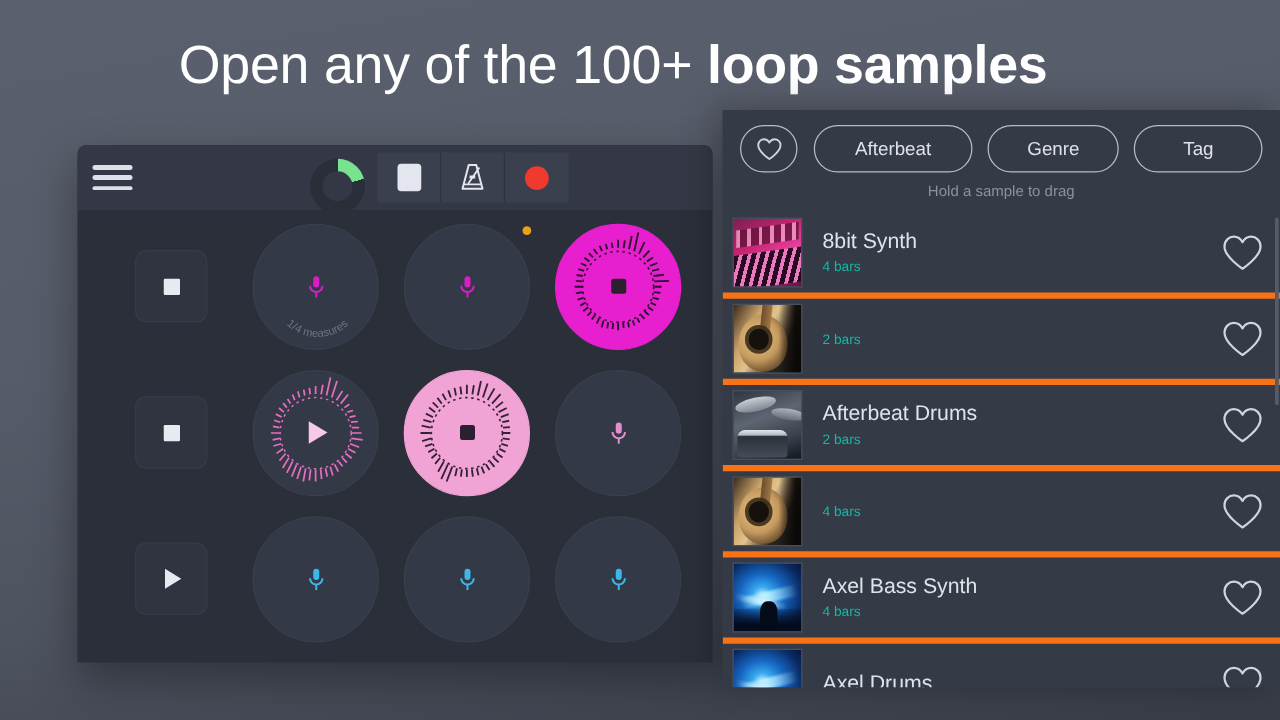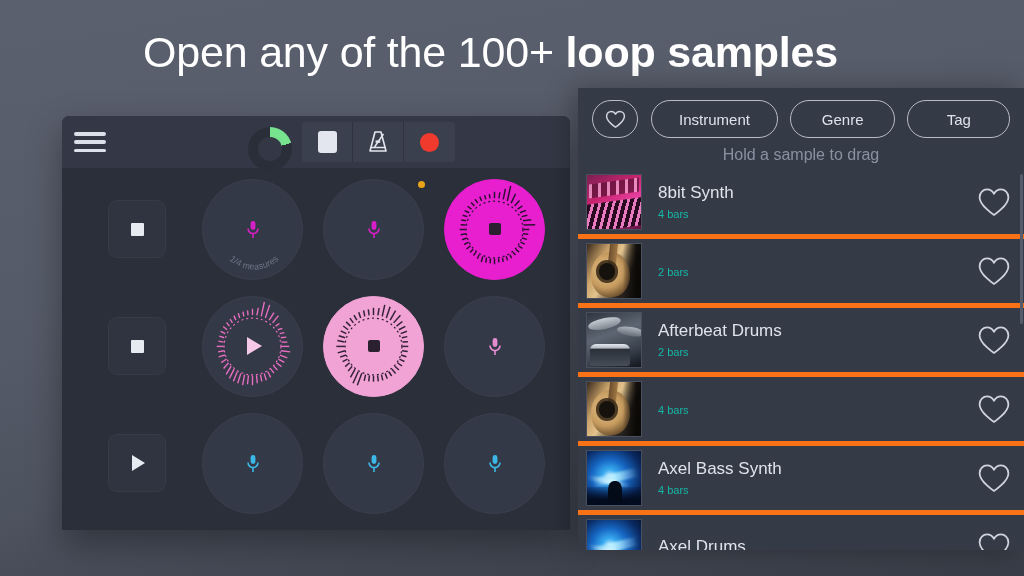--- a/index.html
+++ b/index.html
@@ -188,21 +188,21 @@
   }
   .chip.icon-chip { width: 46px; padding: 0; margin-right: 13px; flex: 0 0 auto; }
   .chip.instrument { width: 130px; padding: 0; }
   .chip.genre { width: 108px; padding: 0; }
   .chip.tag { width: 105px; padding: 0; margin-right: 0; }
   .heart svg { display: block; }
 
   #drag-hint {
     position: absolute; left: 0; top: 58px; width: 100%;
     text-align: center;
-    color: #8b91a1; font-size: 16px;
+    color: #8b91a1; font-size: 12px;
   }
 
   #sample-list {
     position: absolute; left: 0; top: 82px;
     width: 100%; height: 380px;
     overflow: hidden;
   }
   .sample-row {
     position: relative;
     height: 69px;
@@ -604,21 +604,21 @@
 <div id="sample-browser">
 
   <div id="filter-bar">
     <div class="chip icon-chip">
       <span class="heart">
         <svg width="21" height="19" viewBox="0 0 21 19">
           <path d="M10.5 17.2 C10.5 17.2 1.6 11.4 1.6 6.2 C1.6 3.3 3.8 1.4 6.2 1.4 C8.1 1.4 9.7 2.6 10.5 4.1 C11.3 2.6 12.9 1.4 14.8 1.4 C17.2 1.4 19.4 3.3 19.4 6.2 C19.4 11.4 10.5 17.2 10.5 17.2 Z" fill="none" stroke="#cfd4de" stroke-width="1.5" stroke-linejoin="round"></path>
         </svg>
       </span>
     </div>
-    <div class="chip instrument">Instrument</div>
+    <div class="chip instrument">Afterbeat</div>
     <div class="chip genre">Genre</div>
     <div class="chip tag">Tag</div>
   </div>
 
   <div id="drag-hint">Hold a sample to drag</div>
 
   <div id="sample-list">
 
     <div class="sample-row">
       <div class="thumb th-synth">

